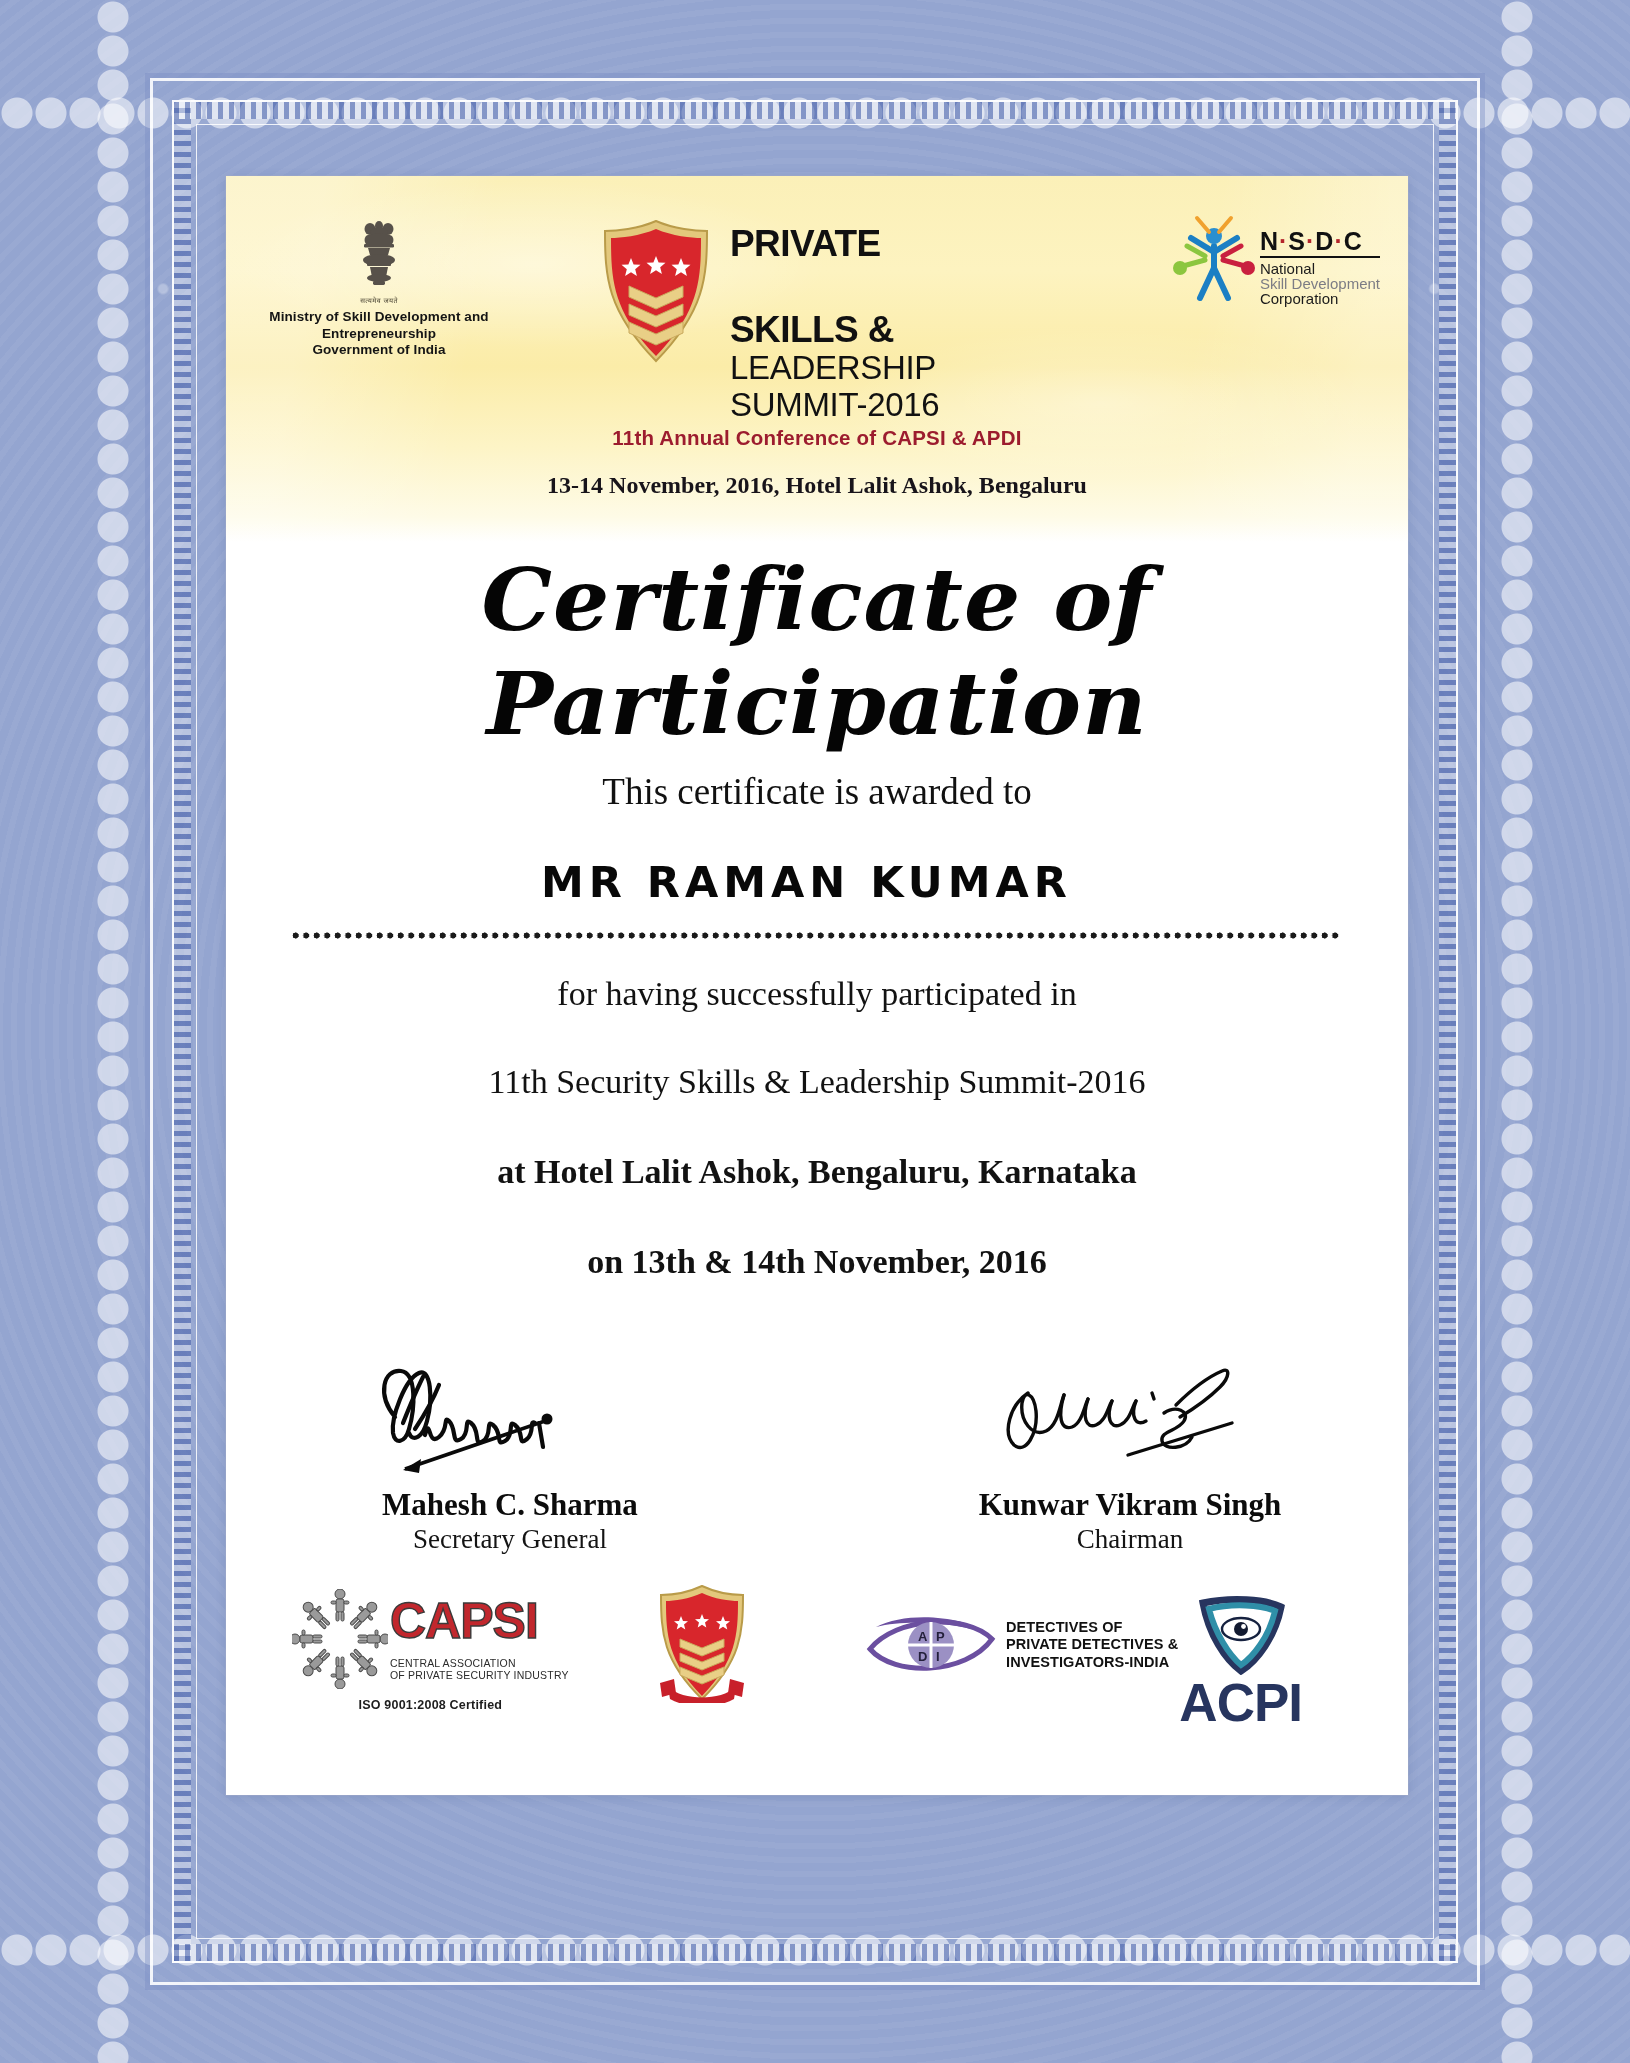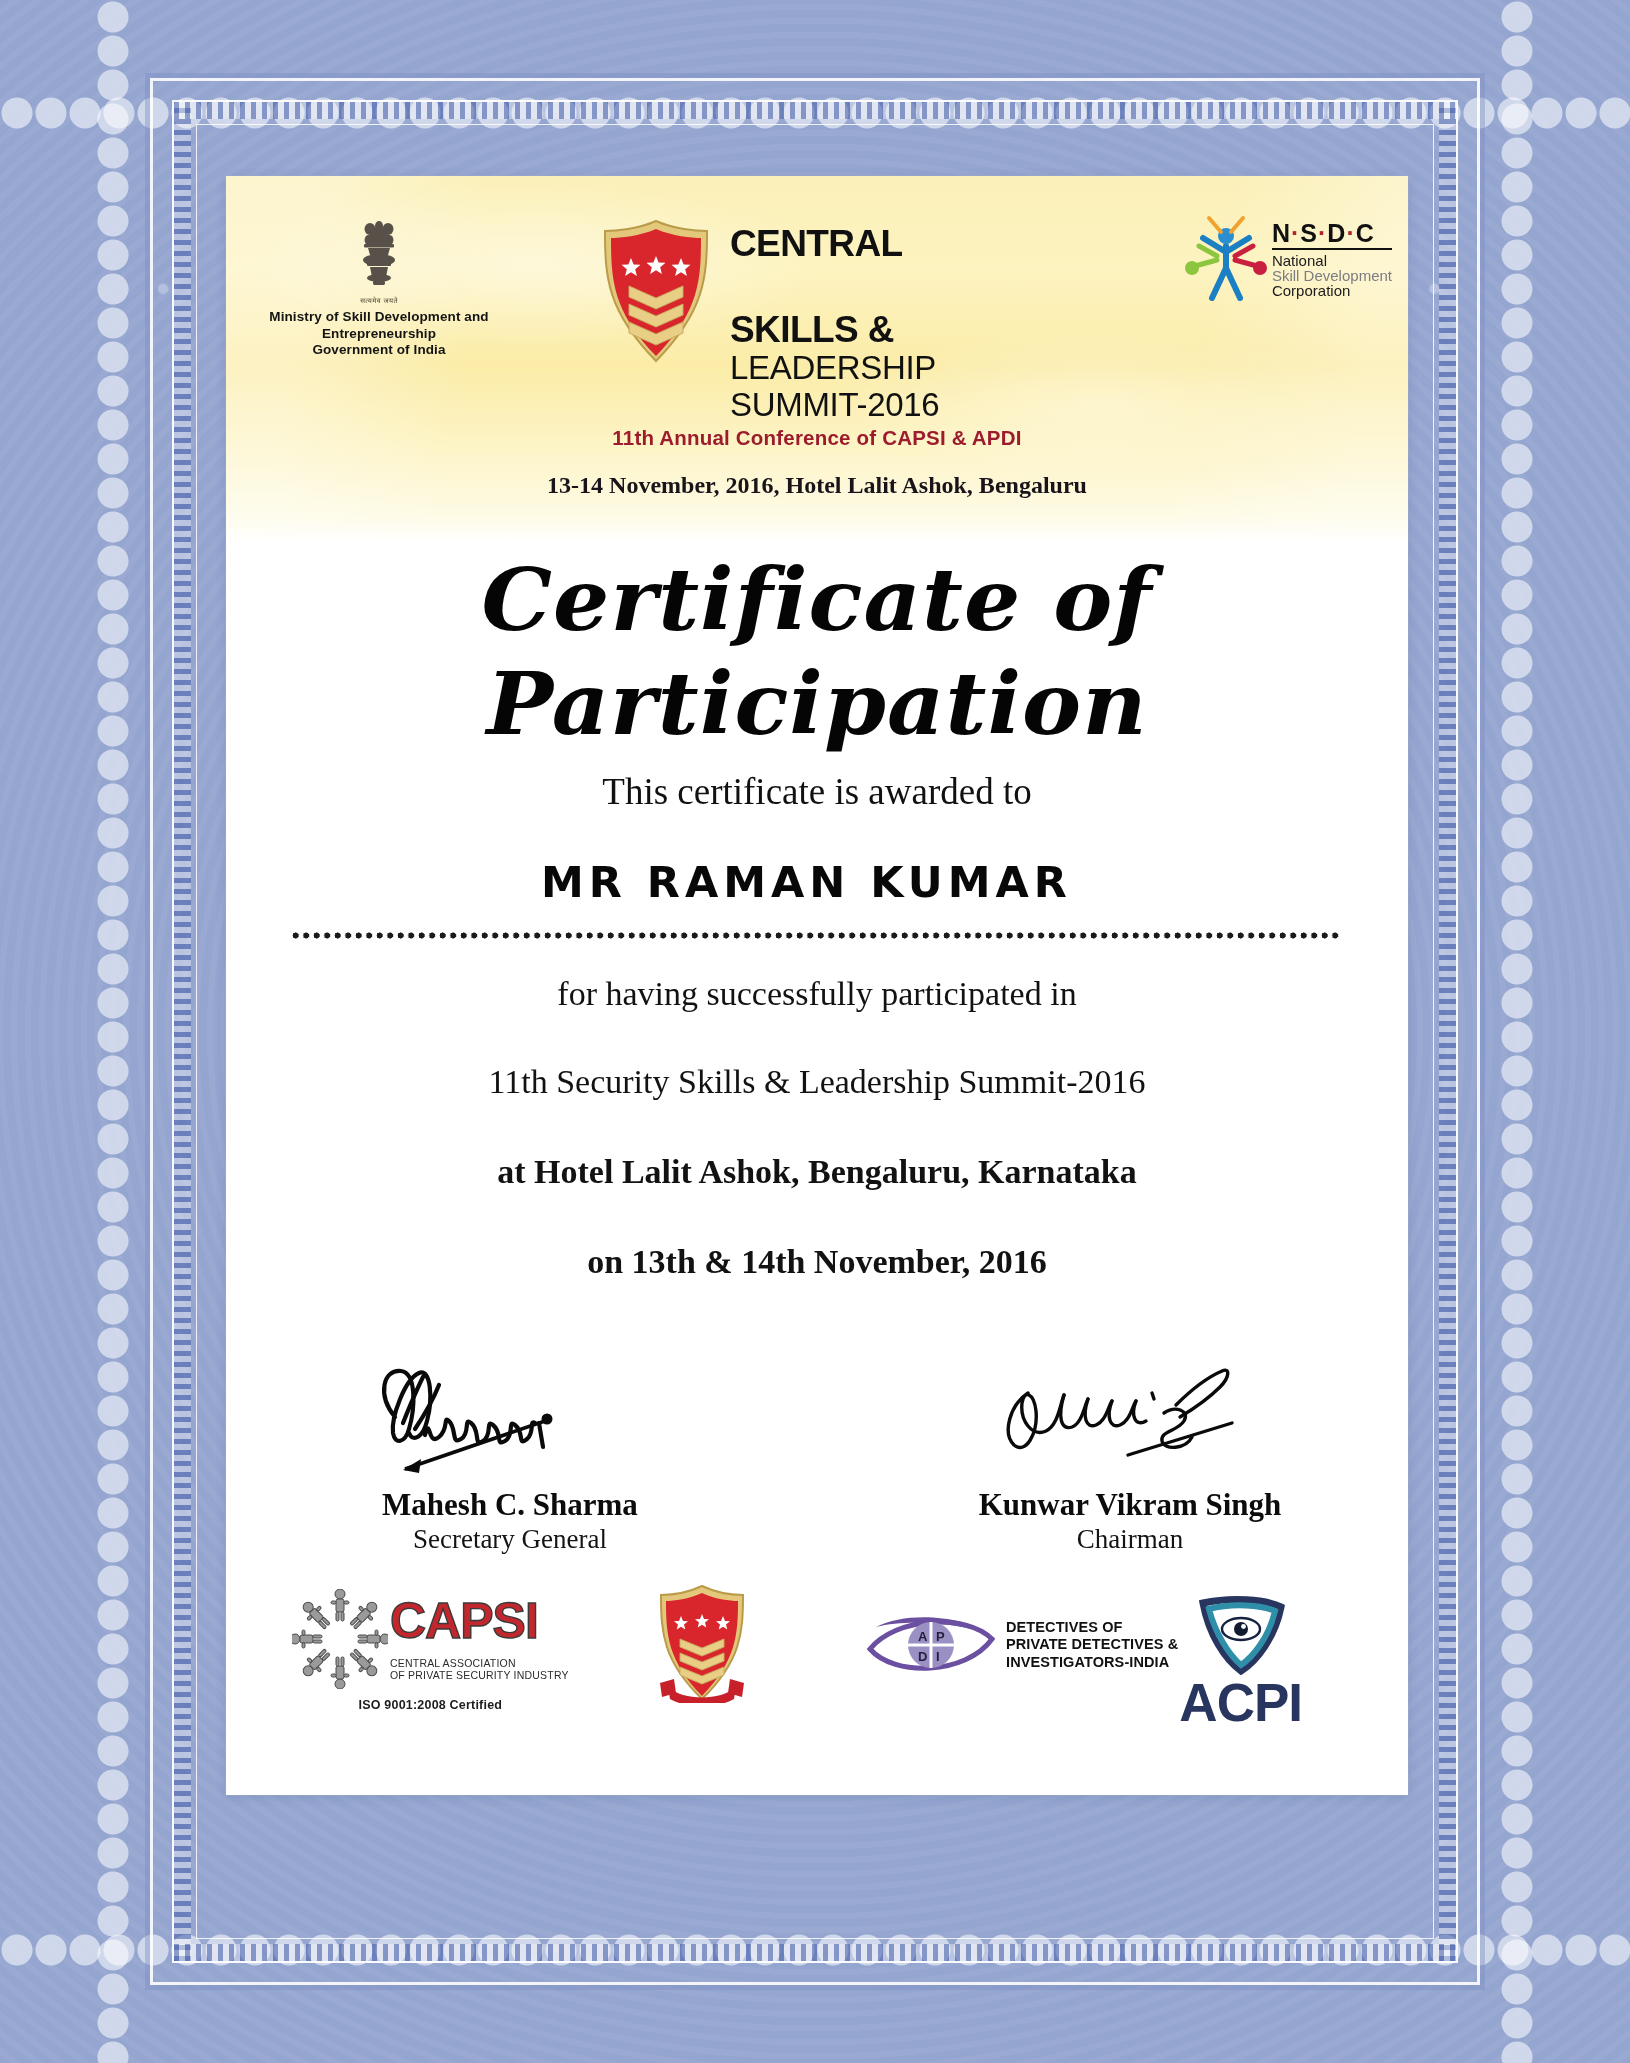--- a/index.html
+++ b/index.html
@@ -105,21 +105,21 @@
   .satyameva{font-size:7px;color:#4a4433;letter-spacing:.4px;margin-top:-2px;font-family:"Liberation Sans",sans-serif;}
 
   .summit-logo{position:absolute;left:372px;top:42px;display:flex;align-items:flex-start;gap:16px;}
   .shield-wrap{width:116px;height:146px;flex:0 0 auto;}
   .summit-words{padding-top:6px;font-family:"Liberation Sans",sans-serif;color:#111;}
   .sw1{font-size:37px;font-weight:bold;line-height:39px;letter-spacing:-.6px;}
   .sw2{font-size:37px;font-weight:bold;line-height:39px;letter-spacing:-.6px;margin-top:47px;}
   .sw3{font-size:33px;font-weight:normal;line-height:37px;letter-spacing:-.3px;}
   .sw4{font-size:33px;font-weight:normal;line-height:37px;letter-spacing:-.3px;}
 
-  .nsdc{position:absolute;right:16px;top:36px;display:flex;align-items:center;gap:3px;}
+  .nsdc{position:absolute;right:28px;top:36px;display:flex;align-items:flex-end;gap:3px;}
   .nsdc-words{font-family:"Liberation Sans",sans-serif;line-height:1;}
   .nsdc-abbr{font-size:25px;font-weight:bold;color:#111;letter-spacing:1px;
     border-bottom:2.5px solid #111;padding-bottom:2px;}
   .nsdc-abbr .dot{color:#b4252b;}
   .nsdc-l1{font-size:15px;color:#1b1b1b;margin-top:3px;}
   .nsdc-l2{font-size:15px;color:#7c7c84;}
   .nsdc-l3{font-size:15px;color:#1b1b1b;}
 
   .conf-line{
     position:absolute;left:0;right:0;top:250px;text-align:center;
@@ -257,21 +257,21 @@
             <polygon points="58,38 60.6,44.4 67.5,44.8 62.2,49.2 63.9,55.9 58,52.2 52.1,55.9 53.8,49.2 48.5,44.8 55.4,44.4"></polygon>
             <polygon points="83,40 85.6,46.4 92.5,46.8 87.2,51.2 88.9,57.9 83,54.2 77.1,57.9 78.8,51.2 73.5,46.8 80.4,46.4"></polygon>
           </g>
           <g fill="#e9cf86" stroke="#c9a95c" stroke-width="1">
             <polygon points="31,68 58,80 85,68 85,79 58,91 31,79"></polygon>
             <polygon points="31,86 58,98 85,86 85,97 58,109 31,97"></polygon>
             <polygon points="31,104 58,116 85,104 85,115 58,127 31,115"></polygon>
           </g>
         </svg>
         <div class="summit-words">
-          <div class="sw1">CENTRAL</div>
+          <div class="sw1">PRIVATE</div>
           <div class="sw2">SKILLS &amp;</div>
           <div class="sw3">LEADERSHIP</div>
           <div class="sw4">SUMMIT-2016</div>
         </div>
       </div>
 
       <div class="nsdc">
         <svg width="86" height="94" viewBox="0 0 86 94">
           <g stroke="#1b7fc4" stroke-width="6" stroke-linecap="round" fill="none">
             <path d="M43 34 L43 56"></path>

